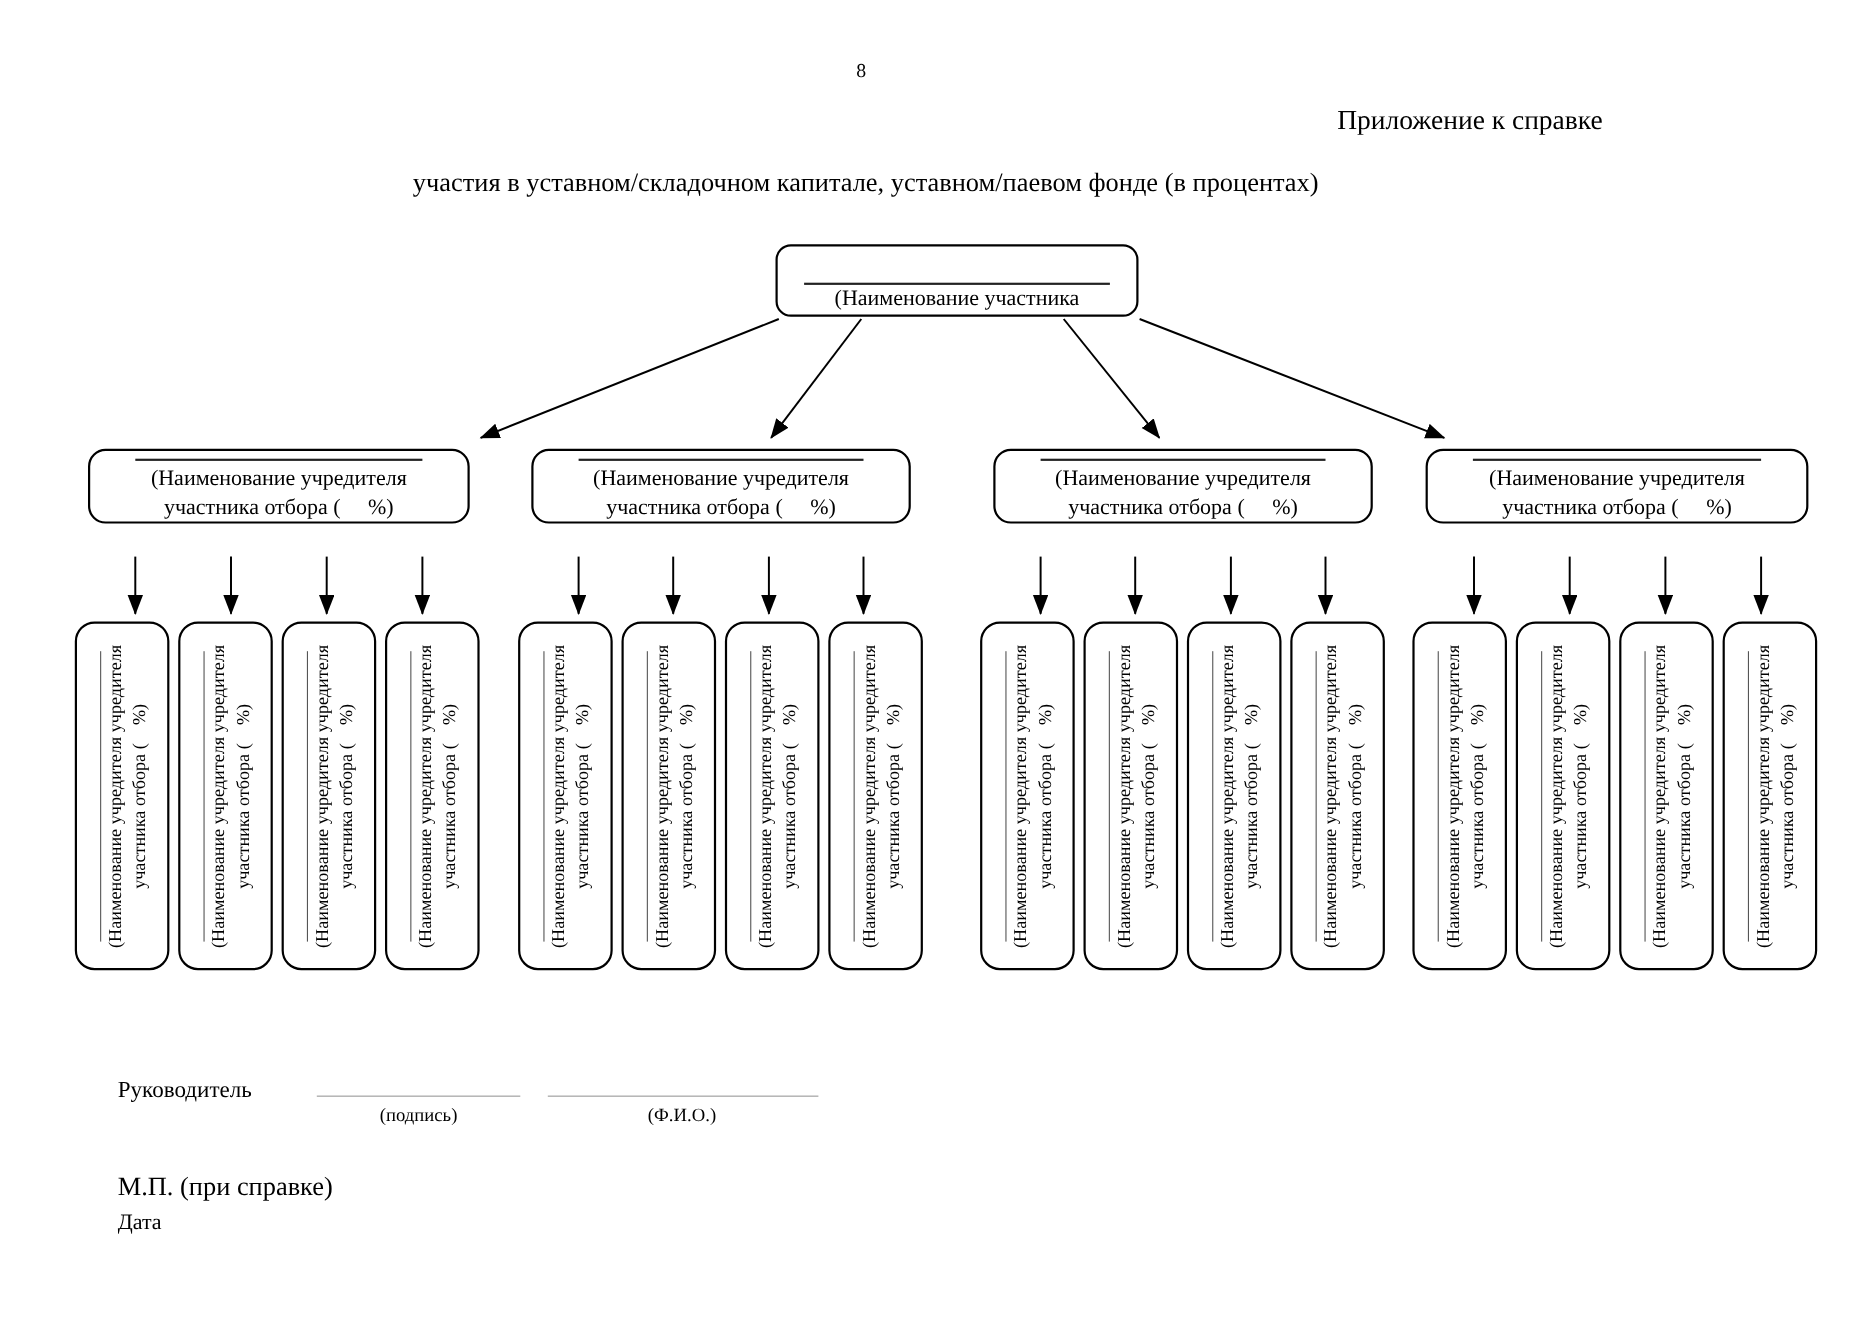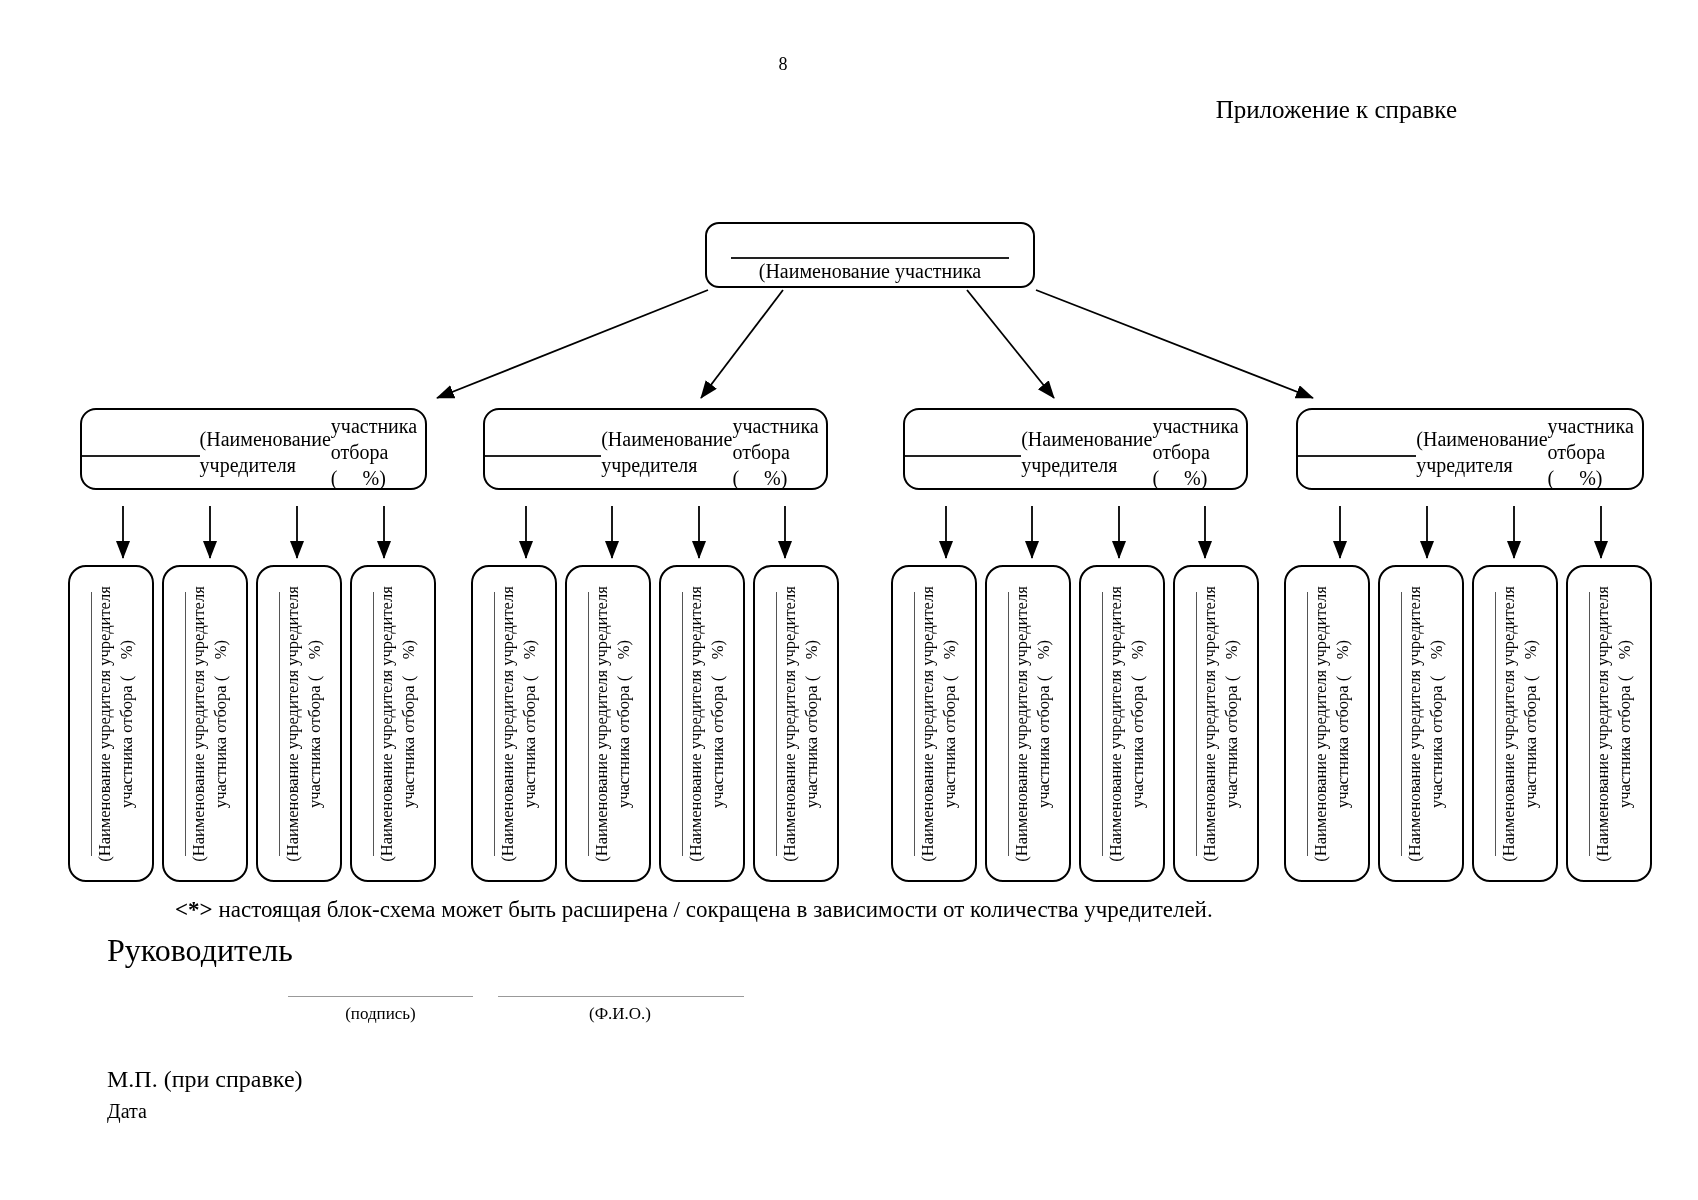--- a/index.html
+++ b/index.html
@@ -13,22 +13,22 @@
   .page-number{top:54px;left:0;width:1566px;font-size:18px;}
   .annex-note{top:96px;right:241px;font-size:25px;}
   .doc-title{top:124px;left:0;width:1580px;font-size:26px;font-weight:bold;letter-spacing:.2px;}
   .doc-subtitle{top:154px;left:0;width:1574px;font-size:24px;}
   
   .box{position:absolute;border:2px solid #000;background:#fff;box-sizing:border-box;}
   .root-box{left:705px;top:222px;width:330px;height:66px;border-radius:14px;
     display:flex;flex-direction:column;justify-content:center;align-items:center;padding-top:16px;}
   .root-box .blank{width:85%;border-bottom:2px solid #222;height:14px;}
   .root-box .cap{font-size:20px;line-height:1.25;}
-  .founder-box{top:408px;height:82px;border-radius:16px;
-    display:flex;flex-direction:row;justify-content:center;align-items:center;padding-top:6px;}
+  .founder-box{top:408px;height:68px;border-radius:16px;
+    display:flex;flex-direction:column;justify-content:center;align-items:center;padding-top:6px;}
   .founder-box .blank{width:76%;border-bottom:2px solid #222;height:10px;margin-bottom:3px;}
   .founder-box .cap{font-size:20px;line-height:1.3;}
   .fb1{left:80px;width:347px;}
   .fb2{left:483px;width:345px;}
   .fb3{left:903px;width:345px;}
   .fb4{left:1296px;width:348px;}
   
   .sub-box{top:565px;width:86px;height:317px;border-radius:18px;}
   .sub-box .rot{
     position:absolute;top:50%;left:50%;width:300px;height:82px;
@@ -36,37 +36,38 @@
     display:flex;flex-direction:column;align-items:center;justify-content:center;
   }
   .sub-box .blank{width:88%;border-bottom:1.5px solid #555;height:6px;margin-bottom:2px;}
   .sub-box .cap{font-size:16.5px;line-height:1.3;white-space:nowrap;}
   
   svg.arrows{position:absolute;left:0;top:0;pointer-events:none;}
   
   .footnote{top:897px;left:175px;font-size:23px;}
   .footnote .marker{font-weight:bold;}
   
-  .role-label{top:932px;left:107px;font-size:32px;}
+  .role-label{top:978px;left:107px;font-size:21px;}
   .sig-line{position:absolute;border-bottom:1.5px solid #999;height:0;}
   .line-sign{top:996px;left:288px;width:185px;}
   .line-name{top:996px;left:498px;width:246px;}
   .sig-caption{position:absolute;top:1004px;font-size:17px;text-align:center;}
   .cap-sign{left:288px;width:185px;}
   .cap-name{left:497px;width:246px;}
   .stamp-label{top:1066px;left:107px;font-size:24px;}
   .date-label{top:1100px;left:107px;font-size:20px;}
 </style>
 </head>
 <body>
 
 <div class="page">
 
   <div class="abs center page-number">8</div>
   <div class="abs annex-note">Приложение к справке</div>
+  <div class="abs center doc-subtitle">участия в уставном/складочном капитале, уставном/паевом фонде (в процентах)</div>
 
   <svg class="arrows" width="1698" height="1200" viewBox="0 0 1698 1200">
     <defs>
       <marker id="ah" markerUnits="userSpaceOnUse" markerWidth="20" markerHeight="16" refX="17" refY="7" orient="auto">
         <path d="M0,0 L18,7 L0,14 z" fill="#000"></path>
       </marker>
     </defs>
     <g stroke="#000" stroke-width="1.8" fill="none">
       <line x1="708" y1="290" x2="437" y2="398" marker-end="url(#ah)"></line>
       <line x1="783" y1="290" x2="701" y2="398" marker-end="url(#ah)"></line>
@@ -230,24 +231,20 @@
       </div>
     </div>
   <div class="box sub-box" style="left:1566px">
       <div class="rot">
         <div class="blank"></div>
         <div class="cap">(Наименование учредителя учредителя</div>
         <div class="cap">участника отбора (&nbsp;&nbsp;&nbsp;&nbsp;%)</div>
       </div>
     </div>
 
-  <div class="abs footnote">
-    <span class="marker">&lt;*&gt;</span>
-    <span>настоящая блок-схема может быть расширена / сокращена в зависимости от количества учредителей.</span>
-  </div>
 
   <div class="abs role-label">Руководитель</div>
   <div class="sig-line line-sign"></div>
   <div class="sig-line line-name"></div>
   <div class="sig-caption cap-sign">(подпись)</div>
   <div class="sig-caption cap-name">(Ф.И.О.)</div>
   <div class="abs stamp-label">М.П. (при справке)</div>
   <div class="abs date-label">Дата</div>
 
 </div>

